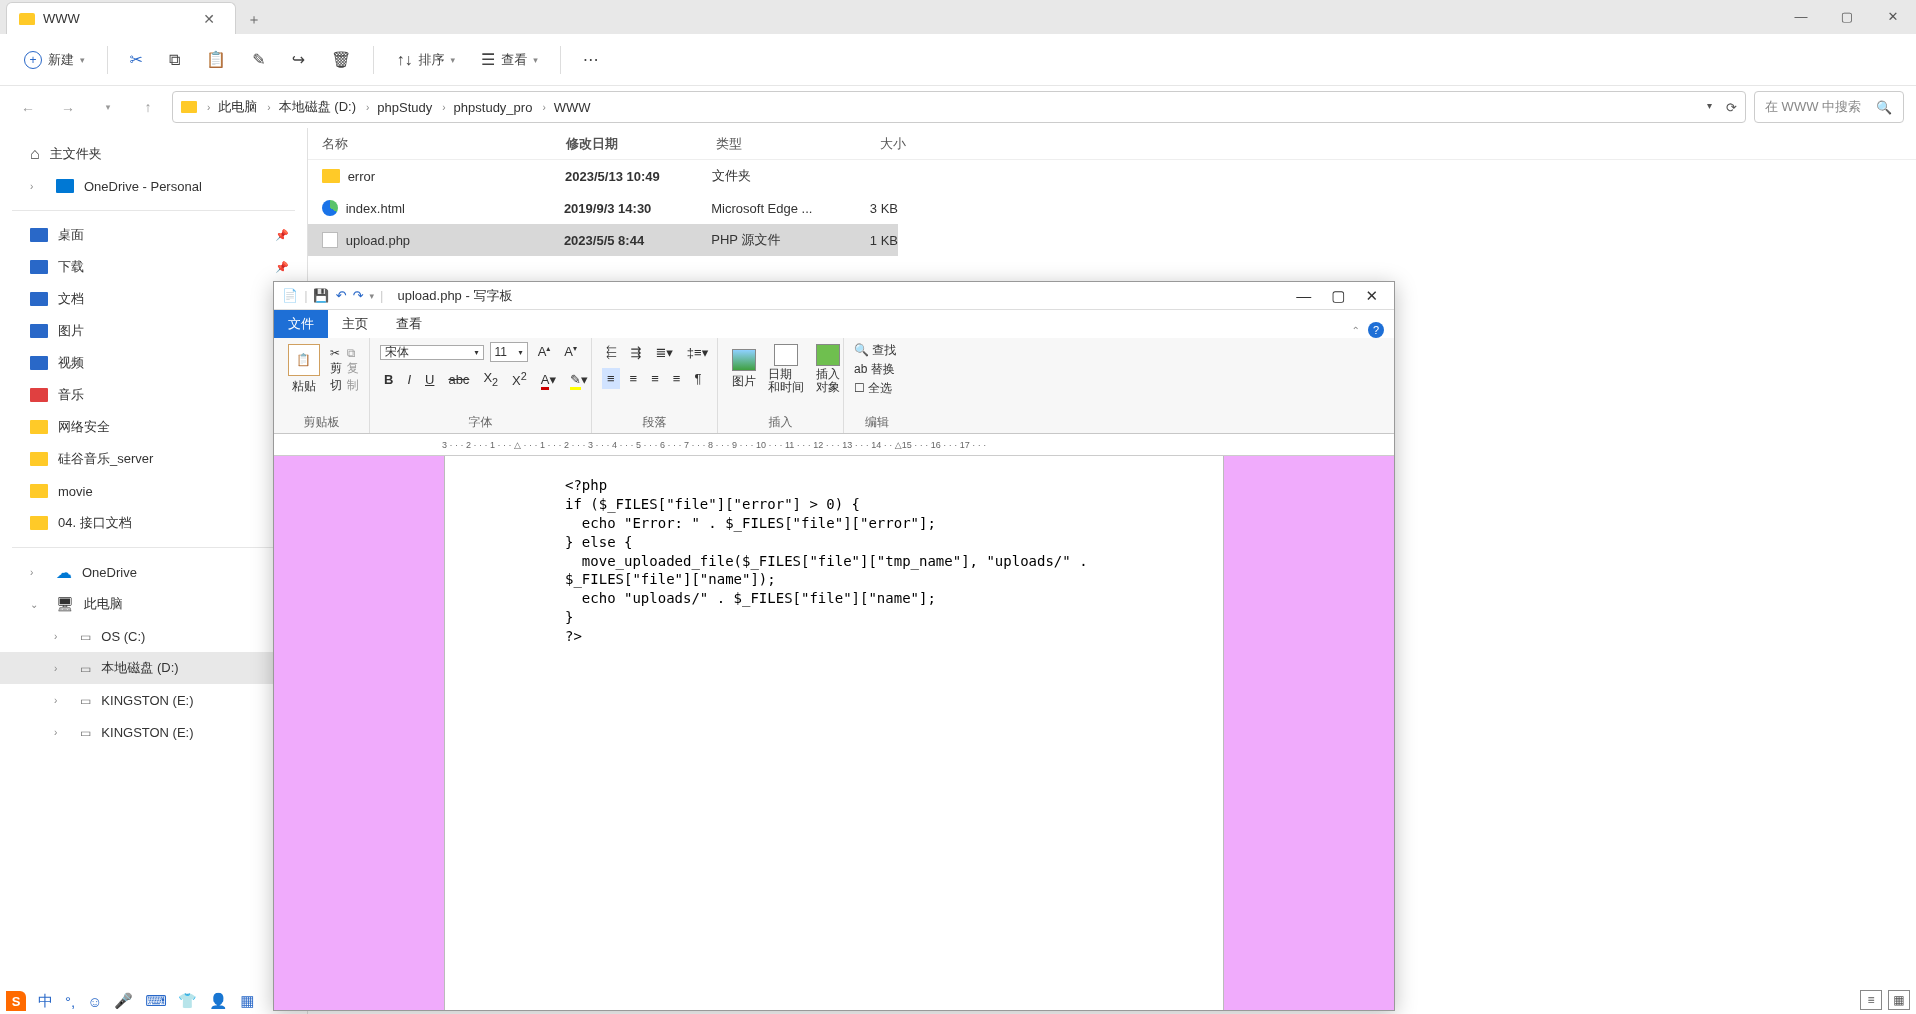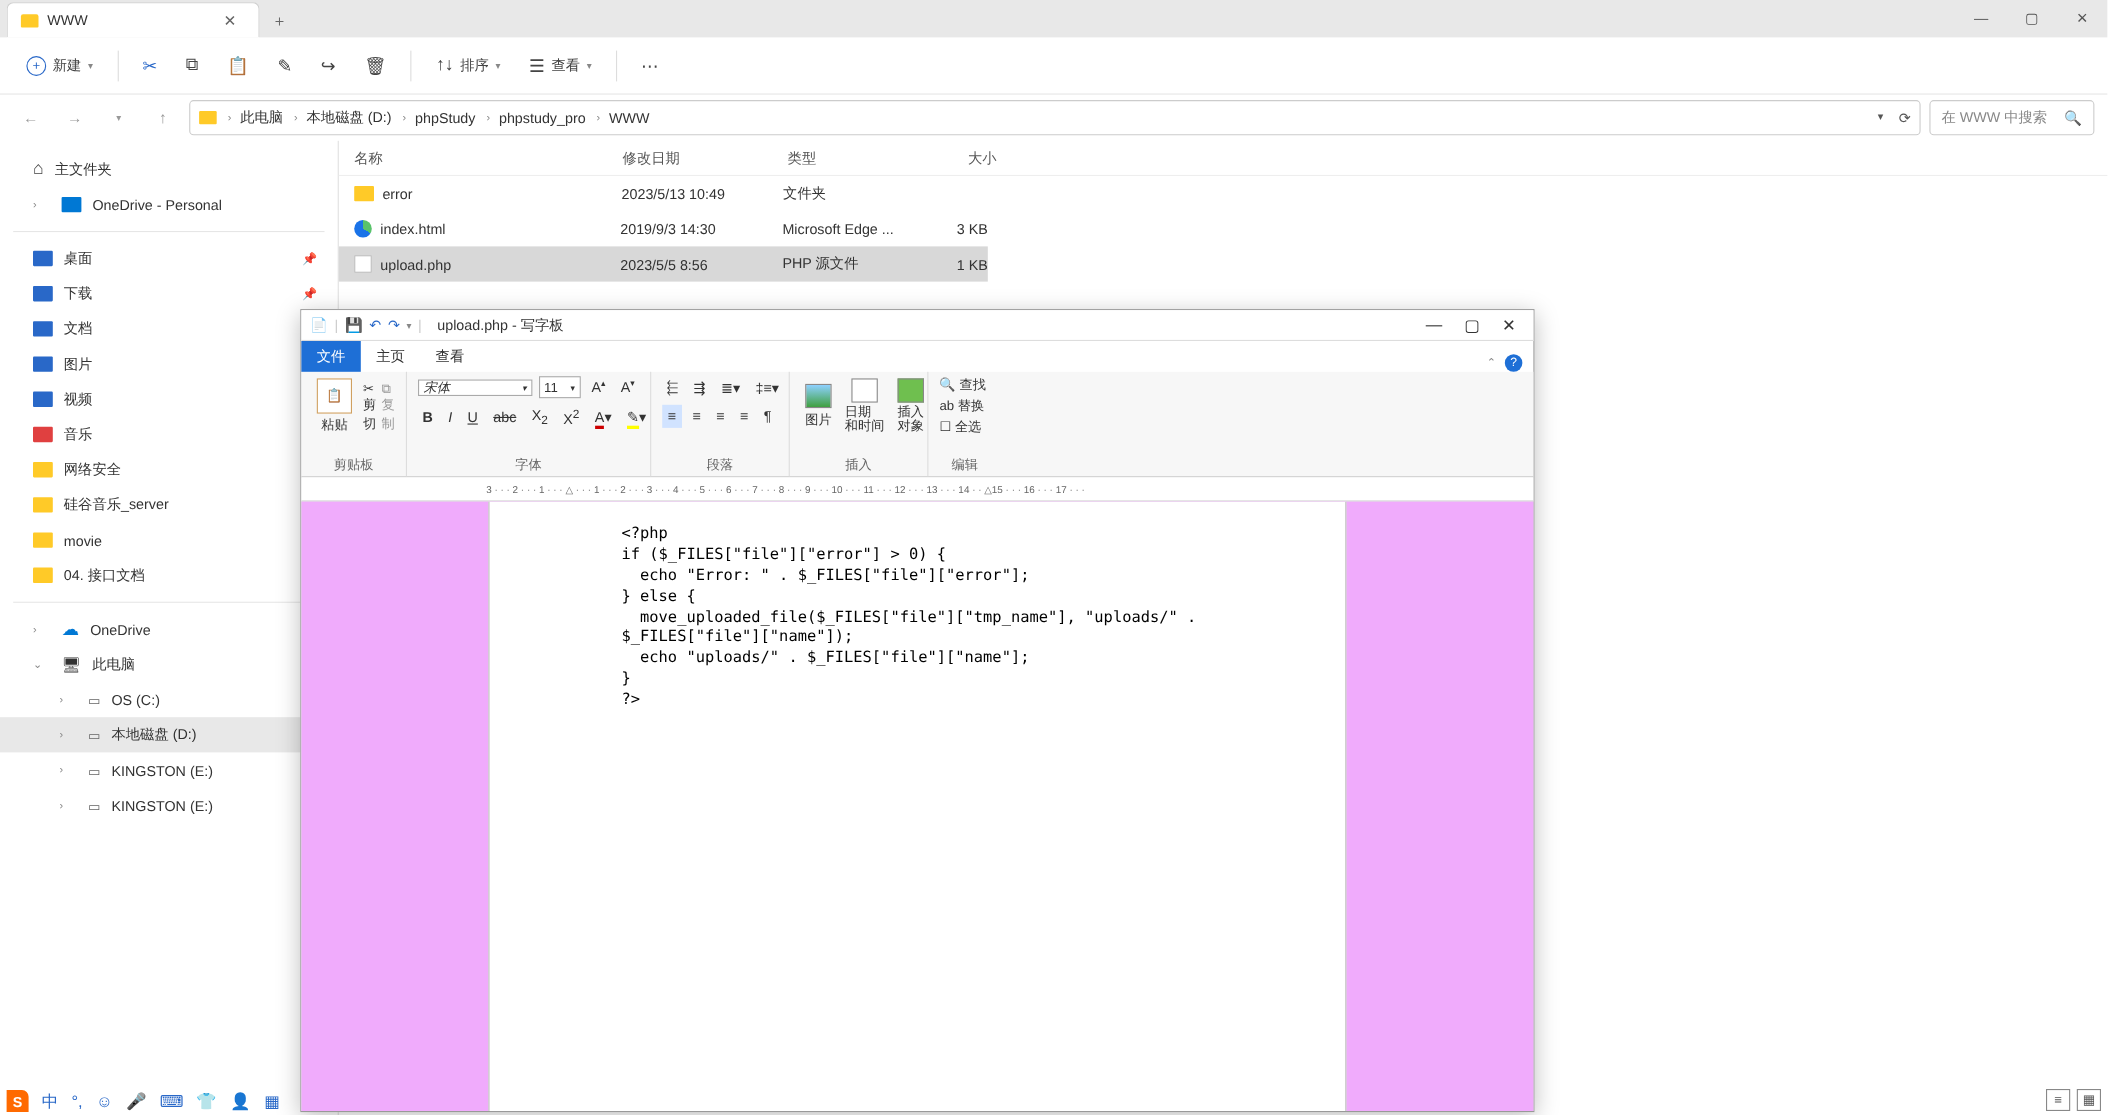--- a/index.html
+++ b/index.html
@@ -42,21 +42,21 @@
 .home-ico::before { content: "⌂"; color: #444; font-size: 16px; }
 .cloud-ico::before { content: "☁"; color: #0078d4; font-size: 16px; }
 .pc-ico::before { content: "🖥"; font-size: 14px; }
 .drive-ico::before { content: "▭"; color: #666; font-size: 12px; }
 .chev { color: #888; font-size: 10px; margin-right: 6px; width: 10px; display: inline-block; }
 .pin { position: absolute; right: 18px; color: #999; font-size: 11px; }
 
 .content { flex: 1; position: relative; }
 .clist-head { height: 32px; display: flex; align-items: center; padding-left: 14px; color: #555; border-bottom: 1px solid #eee; }
 .col-name { width: 244px; }
-.col-date { width: 150px; }
+.col-date { width: 150px; font-weight: bold; }
 .col-type { width: 120px; }
 .col-size { width: 70px; text-align: right; }
 .row { height: 32px; display: flex; align-items: center; padding-left: 14px; width: 590px; }
 .row.sel { background: #d8d8d8; }
 .row-ico { width: 18px; height: 14px; margin-right: 8px; }
 .edge-ico { width: 16px; height: 16px; border-radius: 50%; background: conic-gradient(#59c36a 0 120deg,#1a73e8 120deg 240deg,#1a73e8 240deg 360deg); }
 .php-ico { width: 16px; height: 16px; background: #fff; border: 1px solid #bbb; }
 
 
 .wordpad { position: absolute; left: 273px; top: 281px; width: 1122px; height: 730px; background: #fff; border: 1px solid #999; box-shadow: 0 4px 20px rgba(0,0,0,.25); }
@@ -69,21 +69,21 @@
 .wp-tab { padding: 5px 14px; font-size: 13px; text-align: center; }
 .wp-tab.active { background: #1e6fd6; color: #fff; }
 .wp-help { margin-left: auto; display: flex; align-items: center; padding-right: 10px; gap: 8px; }
 .wp-help .q { width: 16px; height: 16px; border-radius: 50%; background: #1e6fd6; color: #fff; font-size: 11px; display: flex; align-items: center; justify-content: center; }
 .ribbon { height: 96px; border-bottom: 1px solid #c7c7c7; display: flex; background: #f7f7f7; }
 .rgroup { border-right: 1px solid #ddd; padding: 4px 10px 2px; display: flex; flex-direction: column; justify-content: space-between; }
 .rgroup-label { text-align: center; font-size: 12px; color: #666; }
 .rrow { display: flex; align-items: center; gap: 6px; }
 .rbtn { display: flex; flex-direction: column; align-items: center; gap: 2px; font-size: 12px; color: #333; padding: 2px 4px; }
 .rbtn-lg .ico { width: 32px; height: 32px; background: #fff; border: 1px solid #d0a060; display: flex; align-items: center; justify-content: center; }
-.fontbox { width: 110px; height: 15px; border: 1px solid #aaa; font-size: 12px; padding: 0 4px; display: flex; align-items: center; justify-content: space-between; background: #fff; font-style: italic; }
+.fontbox { width: 110px; height: 15px; border: 1px solid #aaa; font-size: 12px; padding: 0 4px; display: flex; align-items: center; justify-content: space-between; background: #fff; }
 .sizebox { width: 40px; height: 20px; border: 1px solid #aaa; font-size: 12px; padding: 0 4px; display: flex; align-items: center; justify-content: space-between; background: #fff; }
 .fmt { font-size: 13px; padding: 2px 4px; color: #333; }
 .ruler { height: 22px; background: #fff; border-bottom: 1px solid #ccc; font-size: 9px; color: #666; display: flex; align-items: center; padding-left: 168px; letter-spacing: 0; white-space: nowrap; overflow: hidden; }
 .doc-area { background: #f0abfc; height: calc(100% - 174px); display: flex; justify-content: center; overflow: hidden; }
 .page { width: 780px; background: #fff; padding: 20px 120px; font-family: "SimSun","宋体",monospace; font-size: 14px; line-height: 1.35; white-space: pre; color: #000; border-left: 1px solid #bbb; border-right: 1px solid #bbb; }
 
 
 .ime { position: absolute; left: 0; bottom: 0; height: 26px; display: flex; align-items: center; gap: 12px; padding: 0 6px; }
 .ime .sogo { width: 20px; height: 20px; background: #ff6a00; color: #fff; font-weight: bold; display: flex; align-items: center; justify-content: center; border-radius: 0 6px 0 0; font-size: 13px; }
 .ime span { color: #2968c8; font-size: 15px; }
@@ -303,21 +303,21 @@
         <div class="row">
           <span class="edge-ico" style="margin-right:8px"></span>
           <div class="col-name" style="width:222px">index.html</div>
           <div class="col-date">2019/9/3 14:30</div>
           <div class="col-type">Microsoft Edge ...</div>
           <div class="col-size">3 KB</div>
         </div>
         <div class="row sel">
           <span class="php-ico" style="margin-right:8px"></span>
           <div class="col-name" style="width:222px">upload.php</div>
-          <div class="col-date">2023/5/5 8:56</div>
+          <div class="col-date">2023/5/5 8:44</div>
           <div class="col-type">PHP 源文件</div>
           <div class="col-size">1 KB</div>
         </div>
       </div>
   </div>
 </div>
 
 <div class="wordpad">
   <div class="wp-title">
     <div class="wp-qat">

